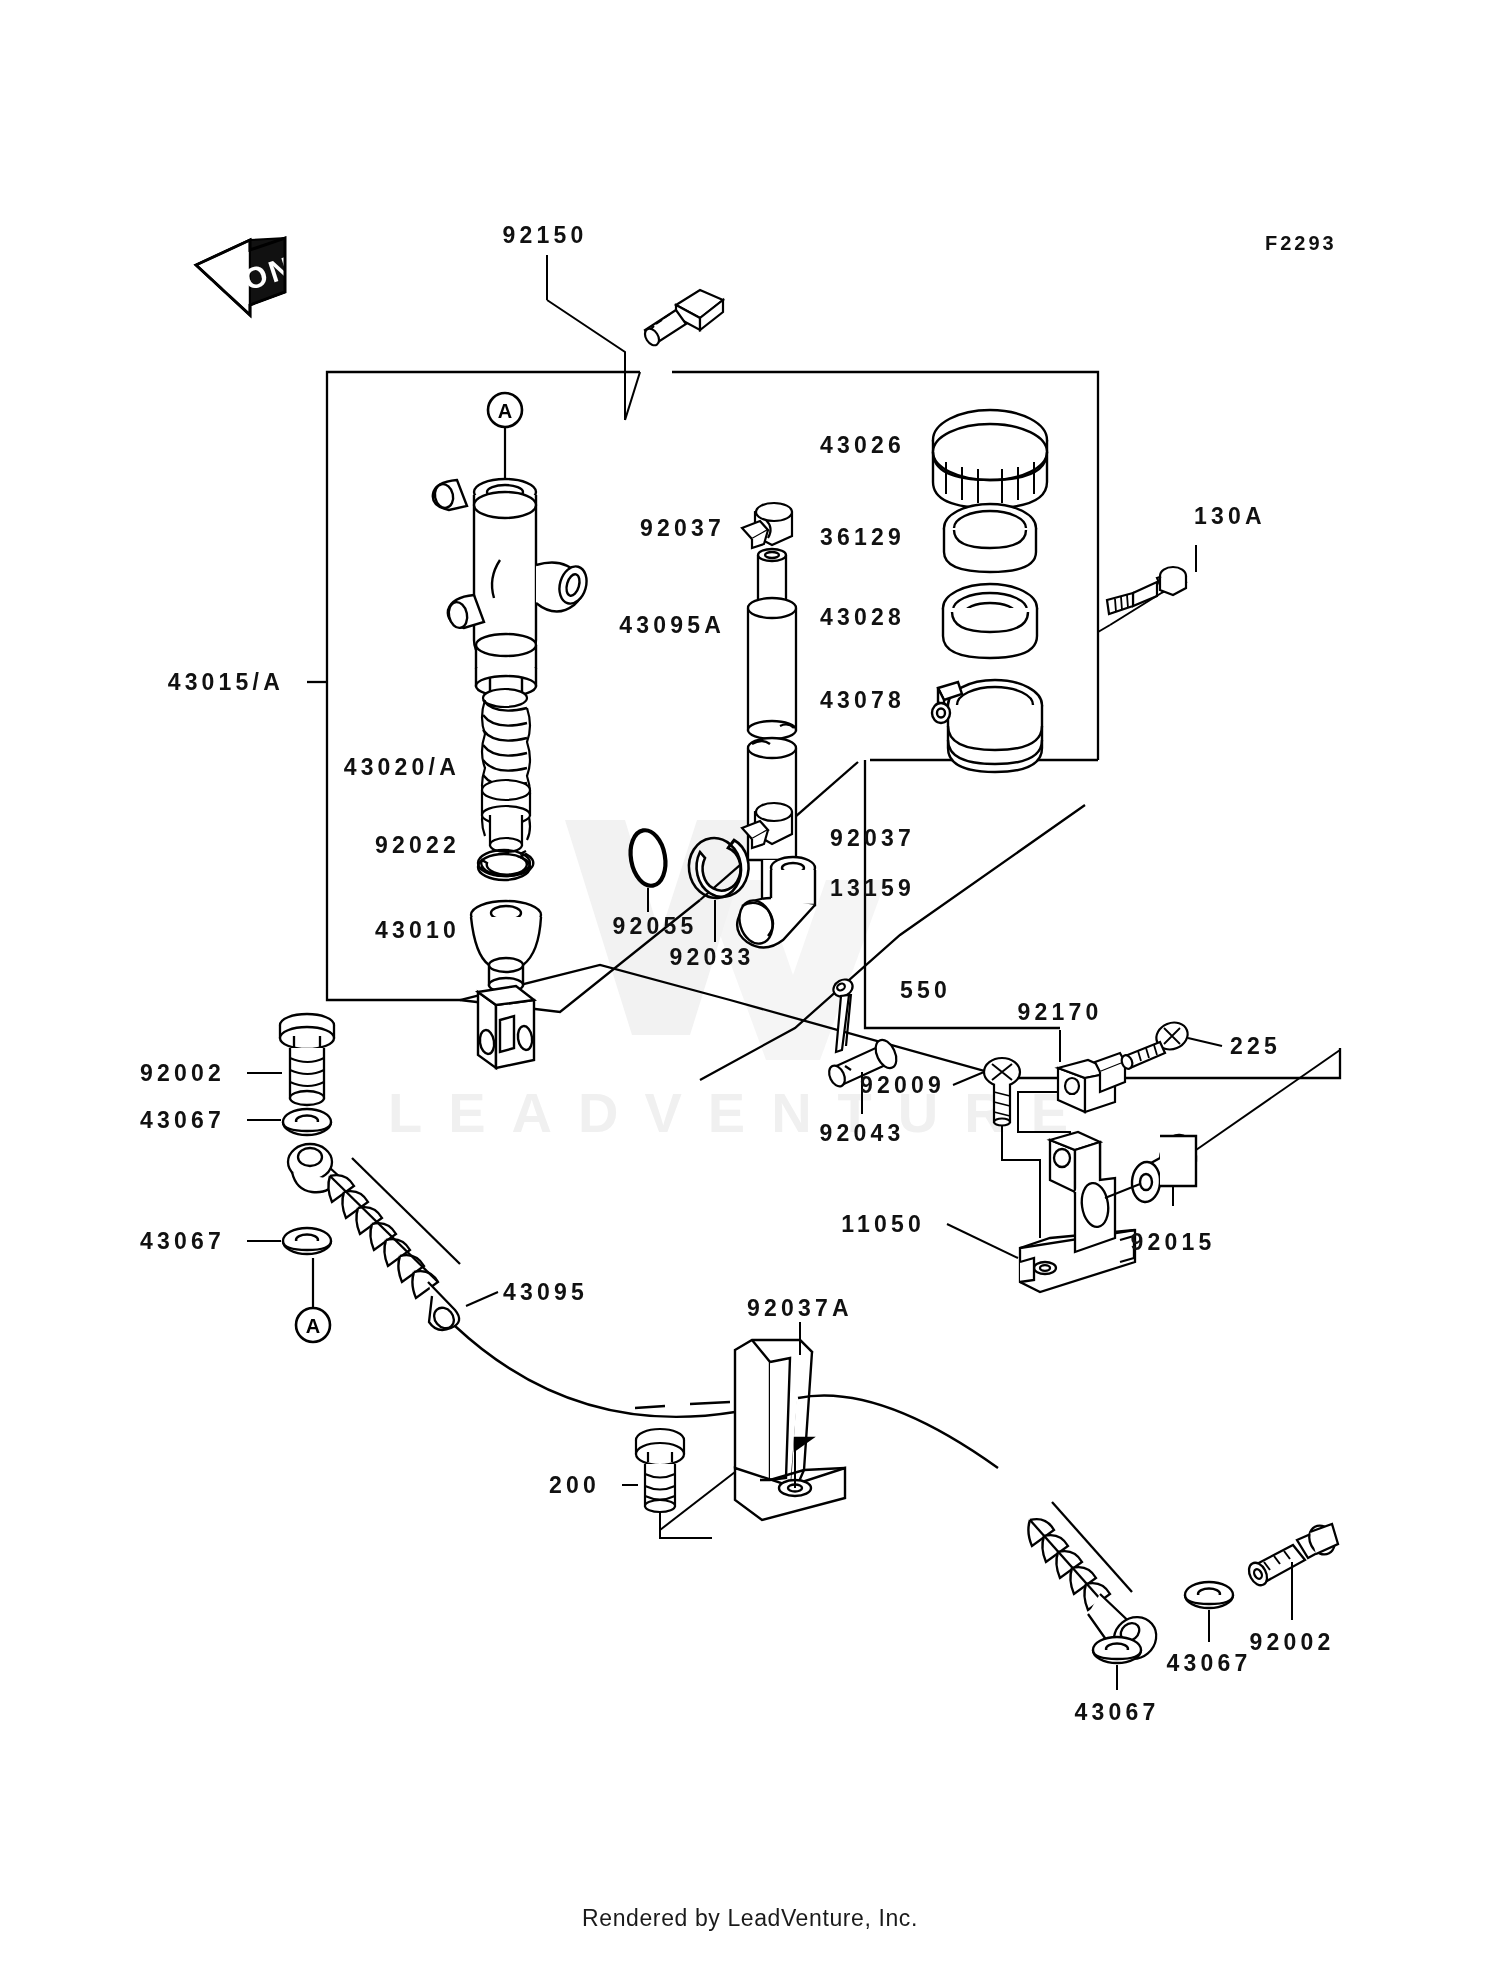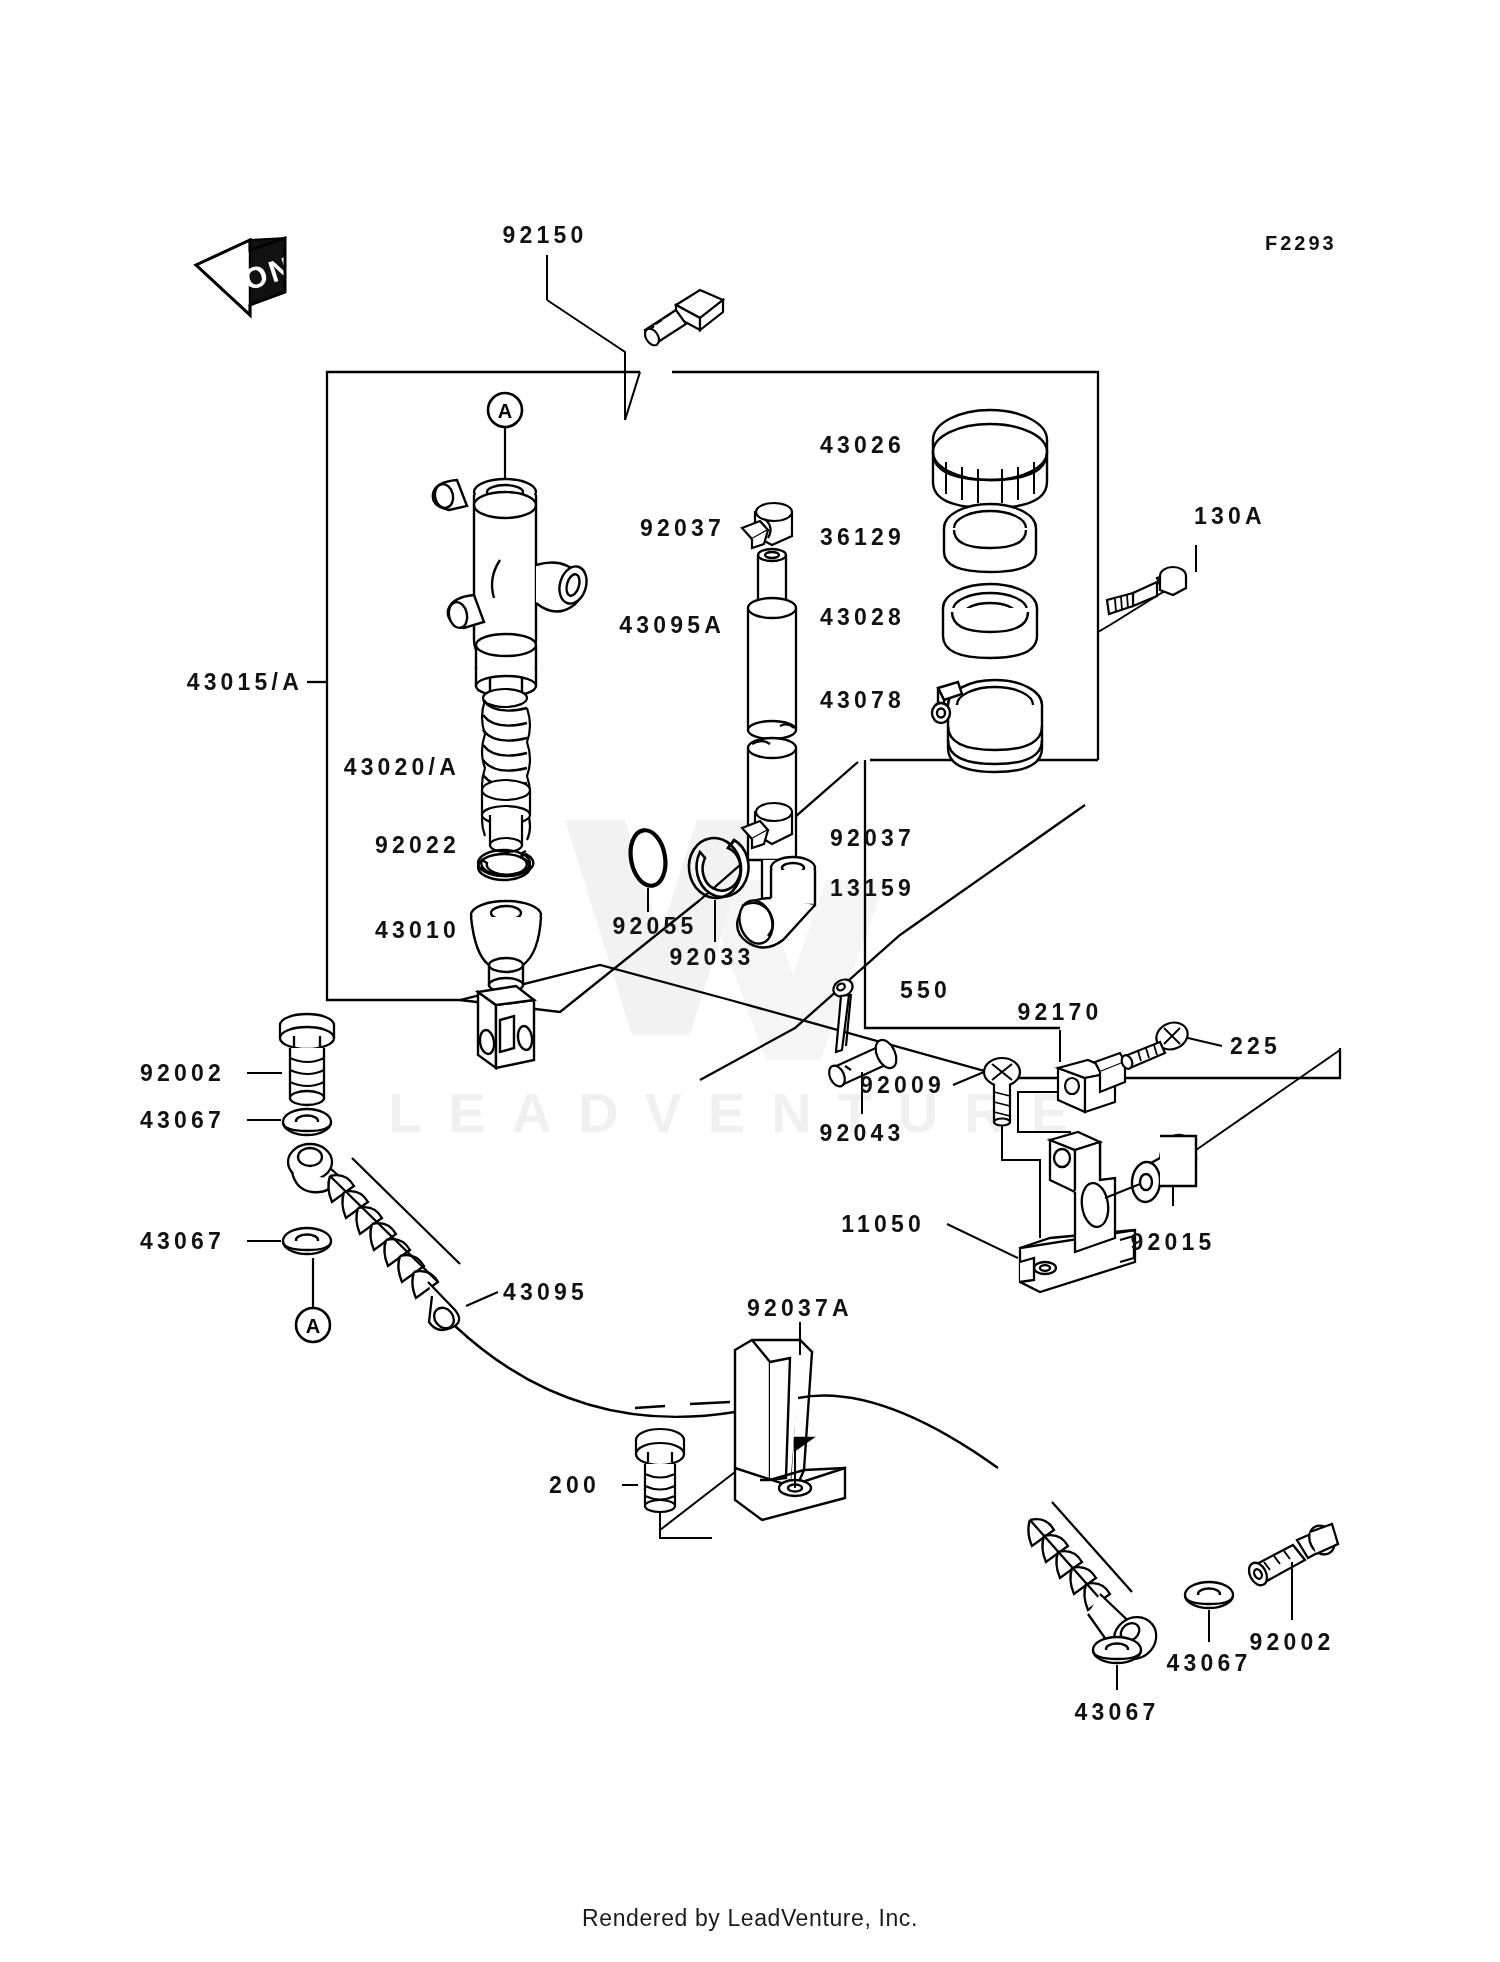--- a/index.html
+++ b/index.html
@@ -476,21 +476,21 @@
 
   <div class="diagcode" style="left:1265px;top:232px;">F2293</div>
 
   <div class="lbl c" id="lb-92150" style="left:545px;top:235px;">92150</div>
   <div class="lbl r" id="lb-43026" style="left:905px;top:445px;">43026</div>
   <div class="lbl r" id="lb-92037" style="left:725px;top:528px;">92037</div>
   <div class="lbl r" id="lb-43027" style="left:905px;top:537px;">36129</div>
   <div class="lbl c" id="lb-130A" style="left:1195px;top:516px;margin-left:35px;">130A</div>
   <div class="lbl r" id="lb-43095A" style="left:725px;top:625px;">43095A</div>
   <div class="lbl r" id="lb-43028" style="left:905px;top:617px;">43028</div>
-  <div class="lbl r" id="lb-43015A" style="left:303px;top:682px;text-align:right;">43015/A</div>
+  <div class="lbl r" id="lb-43015A" style="left:284px;top:682px;text-align:right;">43015/A</div>
   <div class="lbl r" id="lb-43078" style="left:905px;top:700px;">43078</div>
   <div class="lbl r" id="lb-43020A" style="left:460px;top:767px;">43020/A</div>
   <div class="lbl r" id="lb-92022" style="left:460px;top:845px;">92022</div>
   <div class="lbl l" id="lb-92037b" style="left:830px;top:838px;">92037</div>
   <div class="lbl l" id="lb-13159" style="left:830px;top:888px;">13159</div>
   <div class="lbl r" id="lb-43010" style="left:460px;top:930px;">43010</div>
   <div class="lbl c" id="lb-92055" style="left:648px;top:926px;margin-left:7px;">92055</div>
   <div class="lbl c" id="lb-92033" style="left:712px;top:957px;">92033</div>
   <div class="lbl l" id="lb-550" style="left:900px;top:990px;">550</div>
   <div class="lbl c" id="lb-92170" style="left:1060px;top:1012px;">92170</div>

